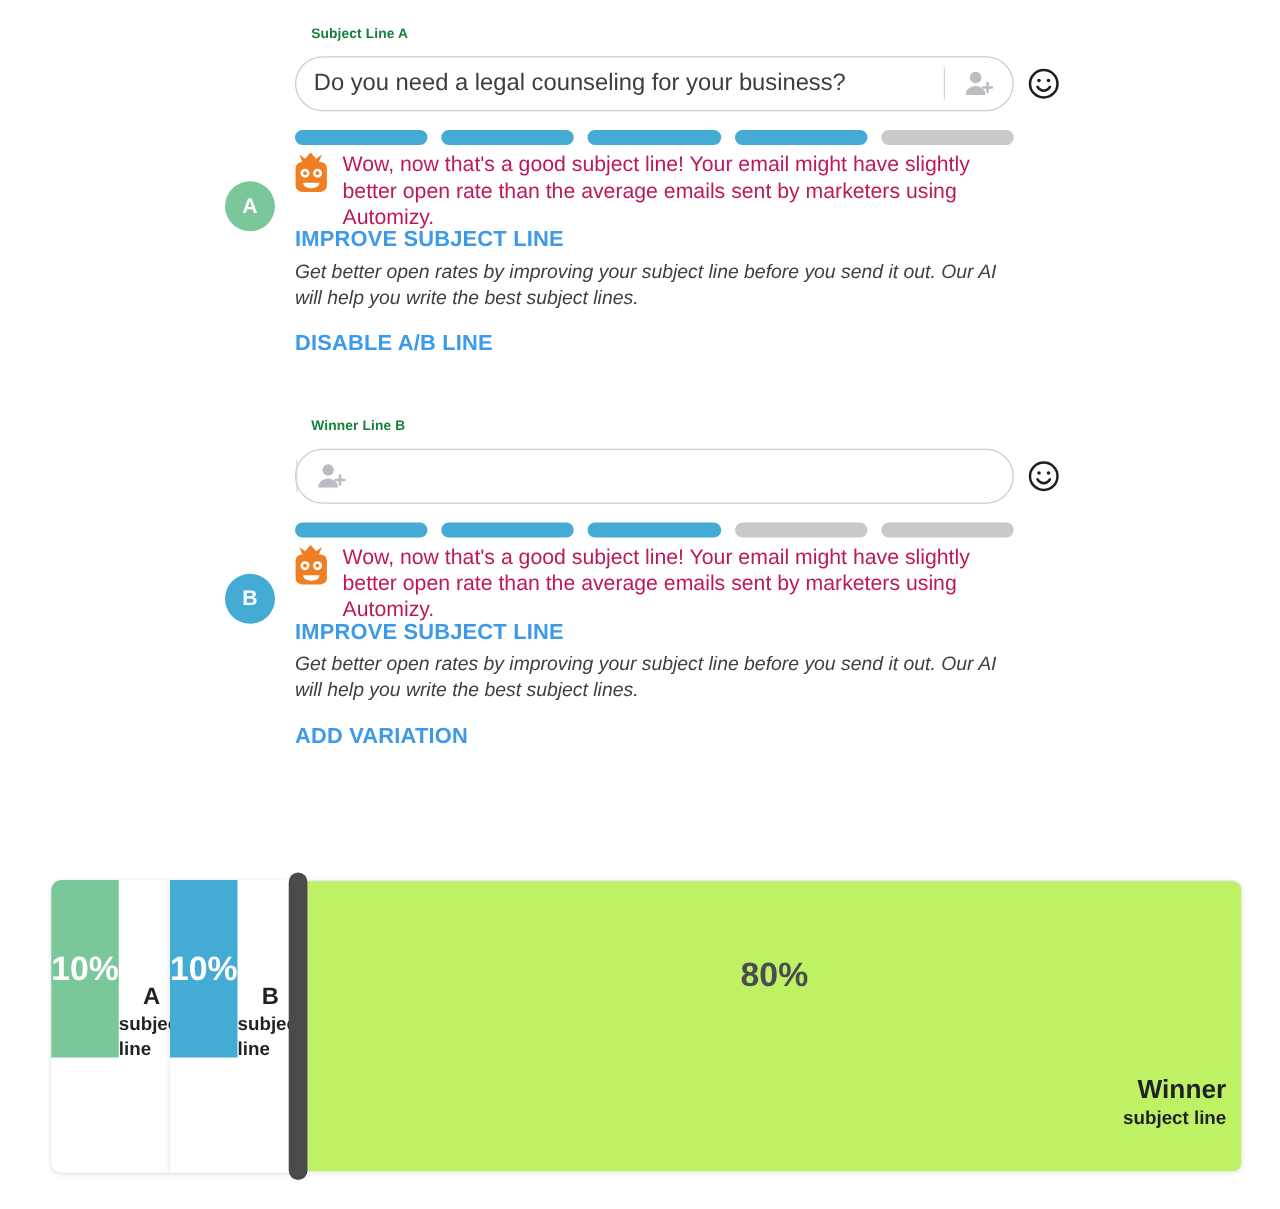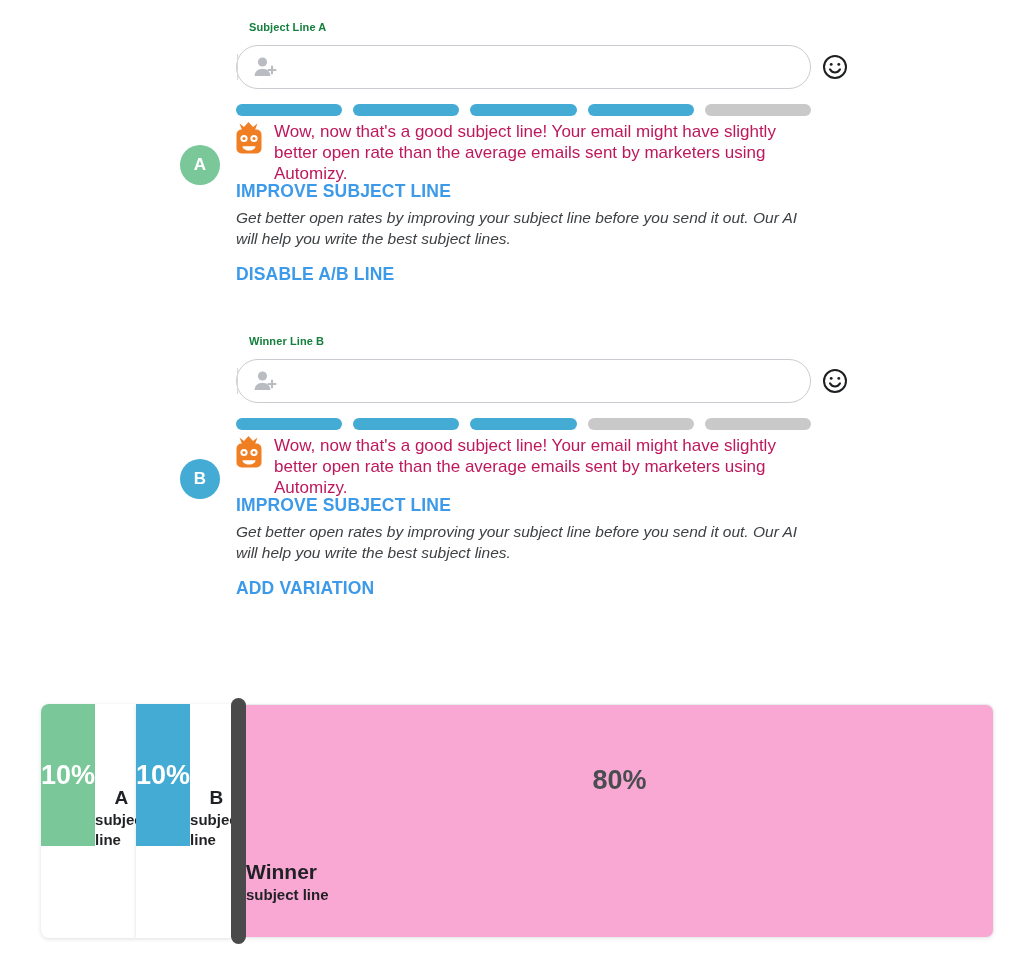--- a/index.html
+++ b/index.html
@@ -173,59 +173,60 @@
     flex: 0 0 auto;
     width: 15px;
     margin: -6px 0;
     border-radius: 8px;
     background: #4a4a4a;
     z-index: 3;
   }
 
   .split-winner {
     flex: 1 1 auto;
-    background: #f9a8d4;
+    background: #bef264;
     border: 1px solid #eaebec;
     border-left: none;
     border-radius: 0 8px 8px 0;
     position: relative;
     box-shadow: 0 1px 4px rgba(0,0,0,.07);
     text-decoration: underline;
   }
   .split-winner .wpct {
     position: absolute;
     left: 0; right: 0; top: 60px;
     text-align: center;
     font-size: 27px;
     font-weight: 700;
     color: #4a4d50;
   }
   .split-winner .wfoot {
     position: absolute;
     left: 0; right: 12px; bottom: 32px;
-    text-align: left;
+    text-align: right;
     color: #1f2124;
   }
   .split-winner .wfoot .f1 { font-size: 21px; font-weight: 700; line-height: 26px; }
   .split-winner .wfoot .f2 { font-size: 15px; font-weight: 700; line-height: 20px; }
 </style>
 </head>
 <body>
 
 <div class="page">
 
   <div class="variation var-a">
 
     <div class="badge badge-a">
       <span>A</span>
     </div>
 
     <div class="field-label">Subject Line A</div>
 
     <div class="input-wrap">
+      <div class="input-text" title="Enter your subject line">Do you need a legal counseling for your business?</div>
       <div class="input-divider"></div>
       <div class="input-icon">
         <svg width="24" height="22" viewBox="0 0 24 22" aria-hidden="true">
           <circle cx="9.5" cy="6" r="4.6" fill="#b9bcc0"></circle>
           <path d="M1.6 20c0-4.4 3.6-7.2 7.9-7.2s7.9 2.8 7.9 7.2z" fill="#b9bcc0"></path>
           <path d="M19 10.5v7M15.5 14h7" stroke="#b9bcc0" stroke-width="2.1" stroke-linecap="round"></path>
         </svg>
       </div>
     </div>
 

